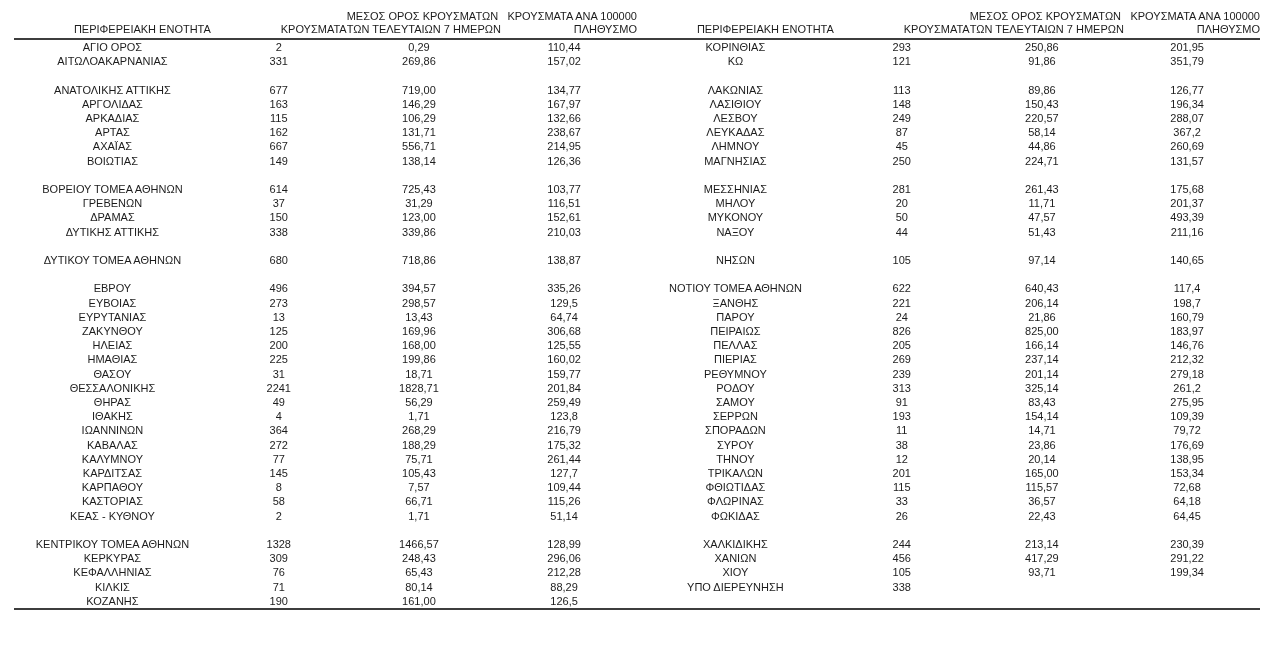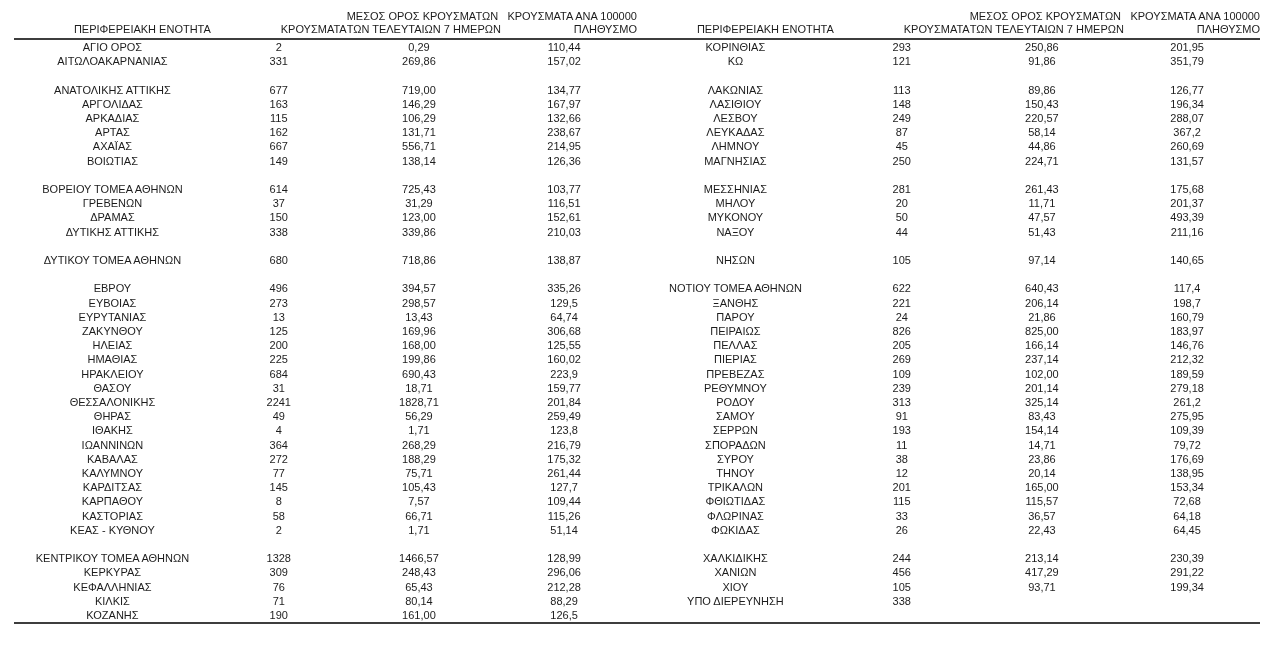--- a/index.html
+++ b/index.html
@@ -290,30 +290,20 @@
           <td>ΗΜΑΘΙΑΣ</td>
           <td>225</td>
           <td>199,86</td>
           <td>160,02</td>
           <td>ΠΙΕΡΙΑΣ</td>
           <td>269</td>
           <td>237,14</td>
           <td>212,32</td>
         </tr>
         <tr>
-          <td>ΗΡΑΚΛΕΙΟΥ</td>
-          <td>684</td>
-          <td>690,43</td>
-          <td>223,9</td>
-          <td>ΠΡΕΒΕΖΑΣ</td>
-          <td>109</td>
-          <td>102,00</td>
-          <td>189,59</td>
-        </tr>
-        <tr>
           <td>ΘΑΣΟΥ</td>
           <td>31</td>
           <td>18,71</td>
           <td>159,77</td>
           <td>ΡΕΘΥΜΝΟΥ</td>
           <td>239</td>
           <td>201,14</td>
           <td>279,18</td>
         </tr>
         <tr>

